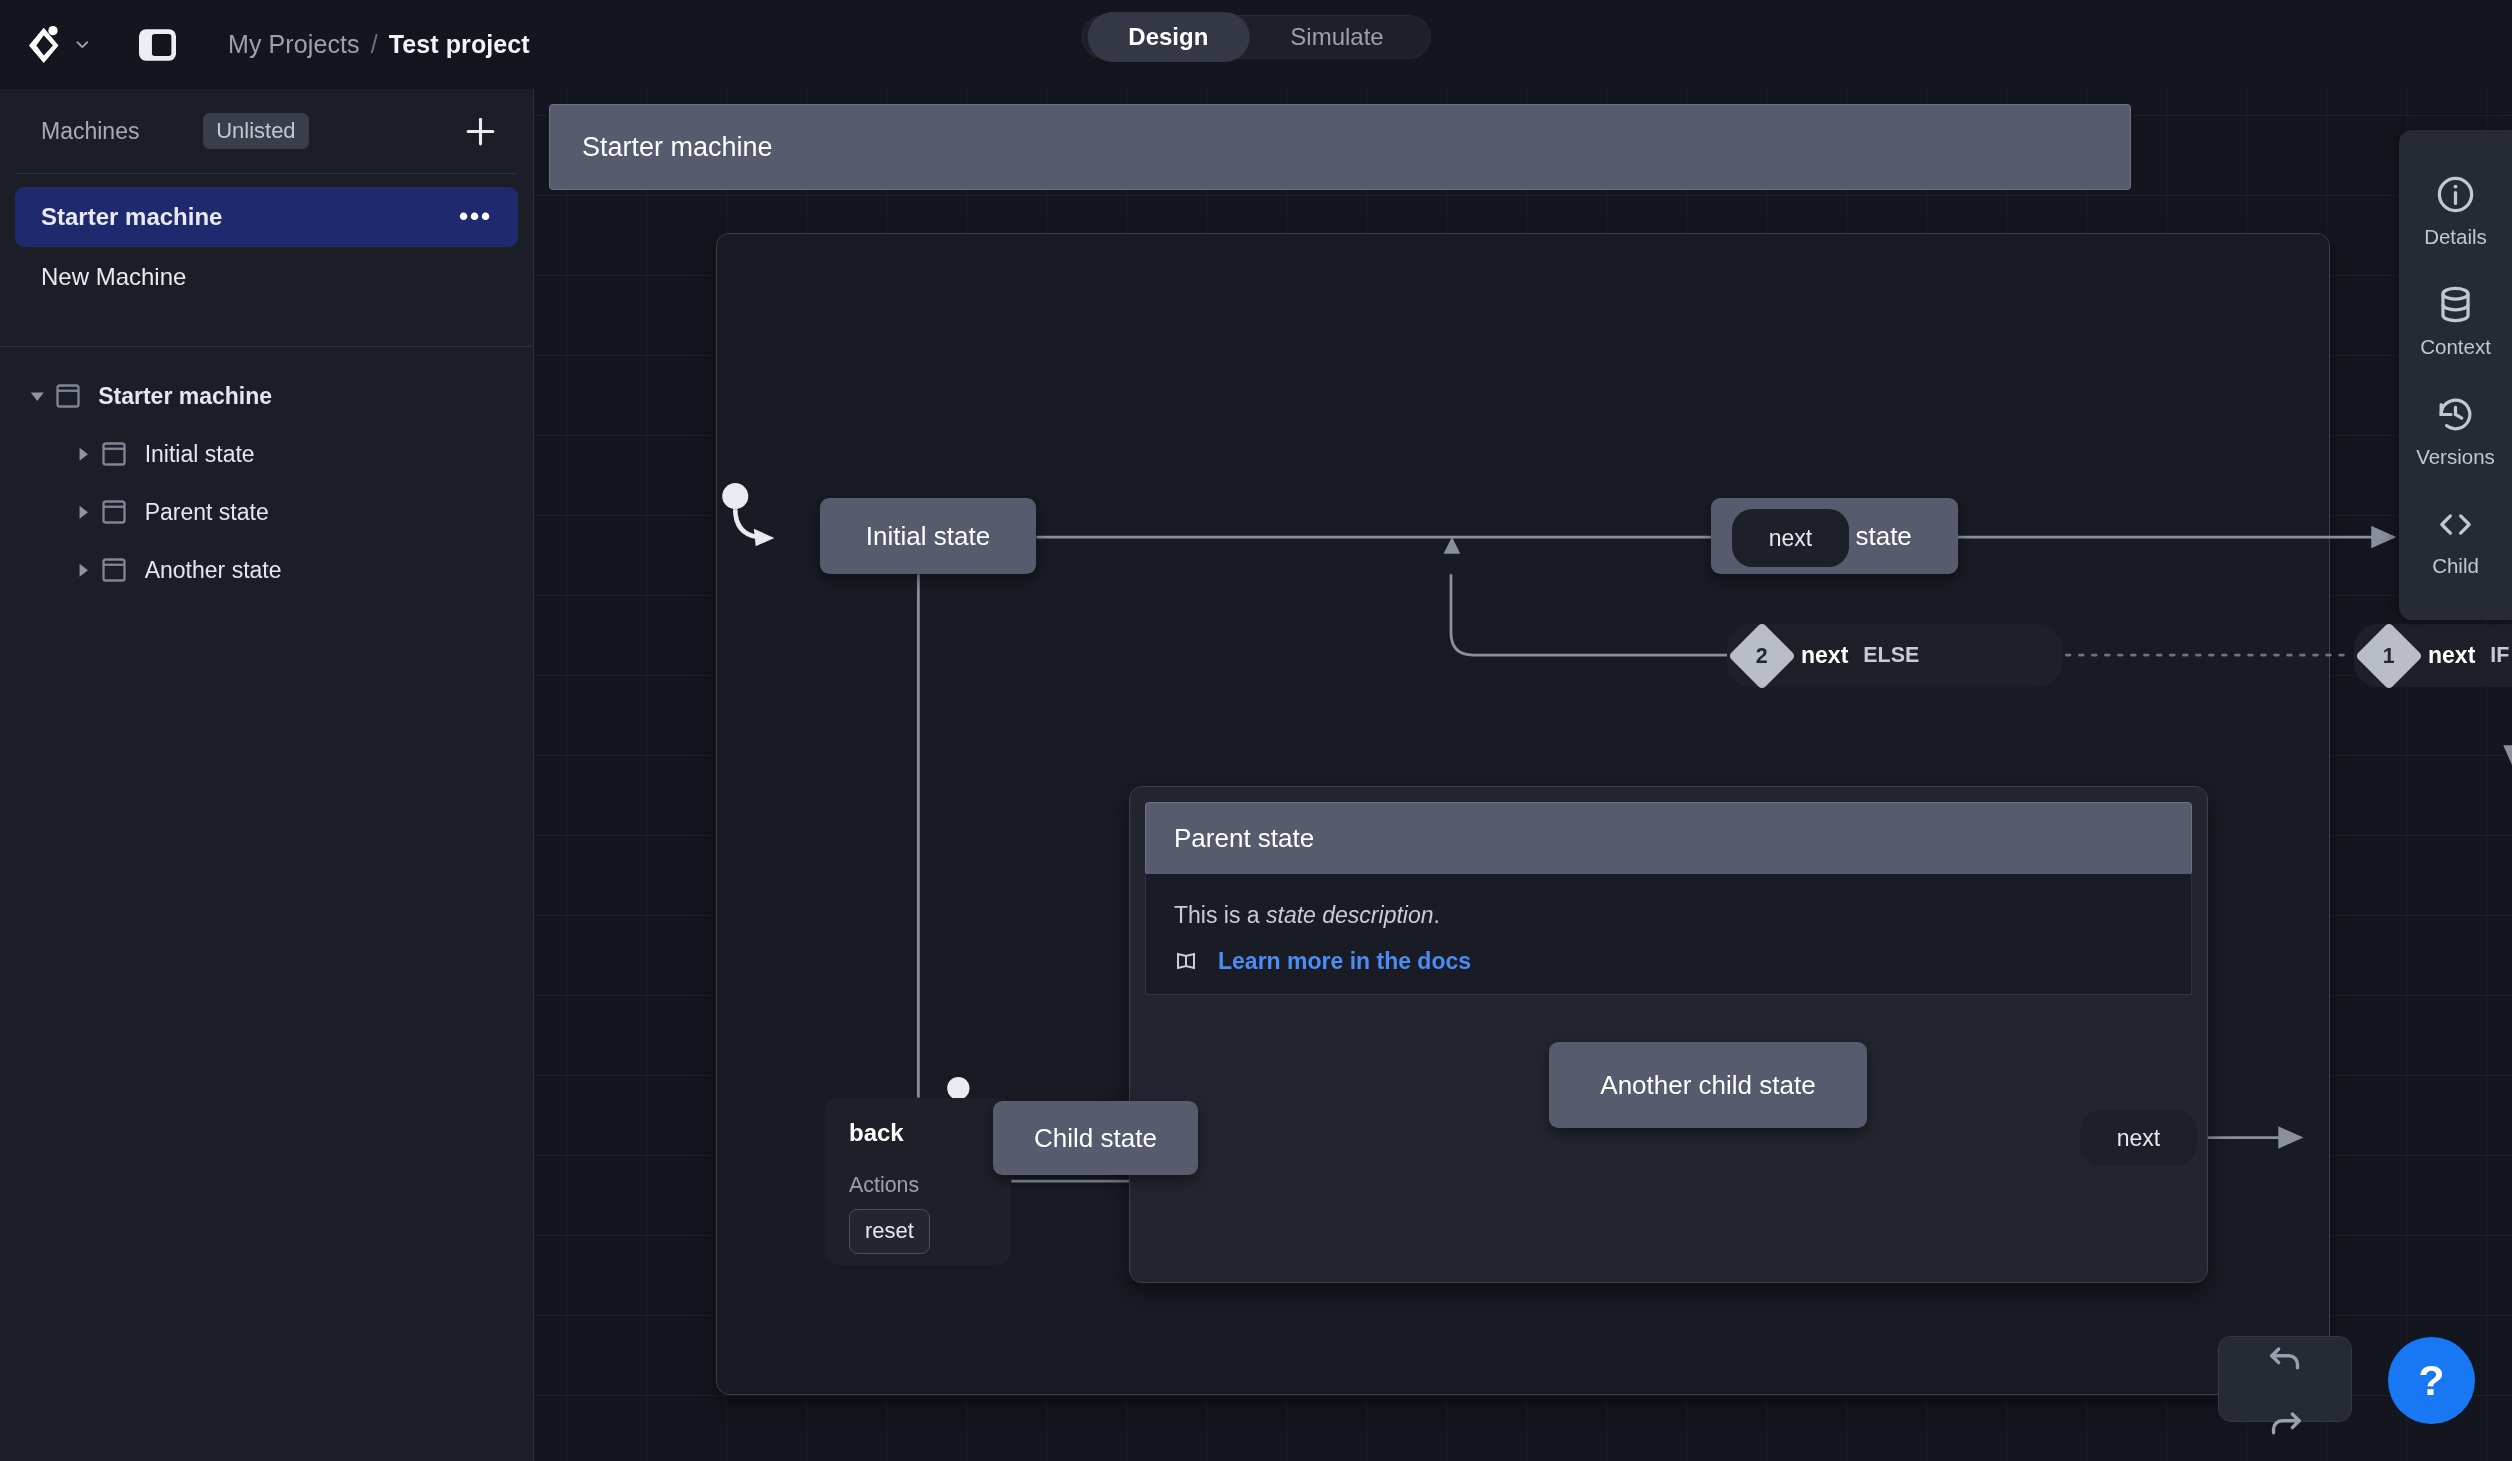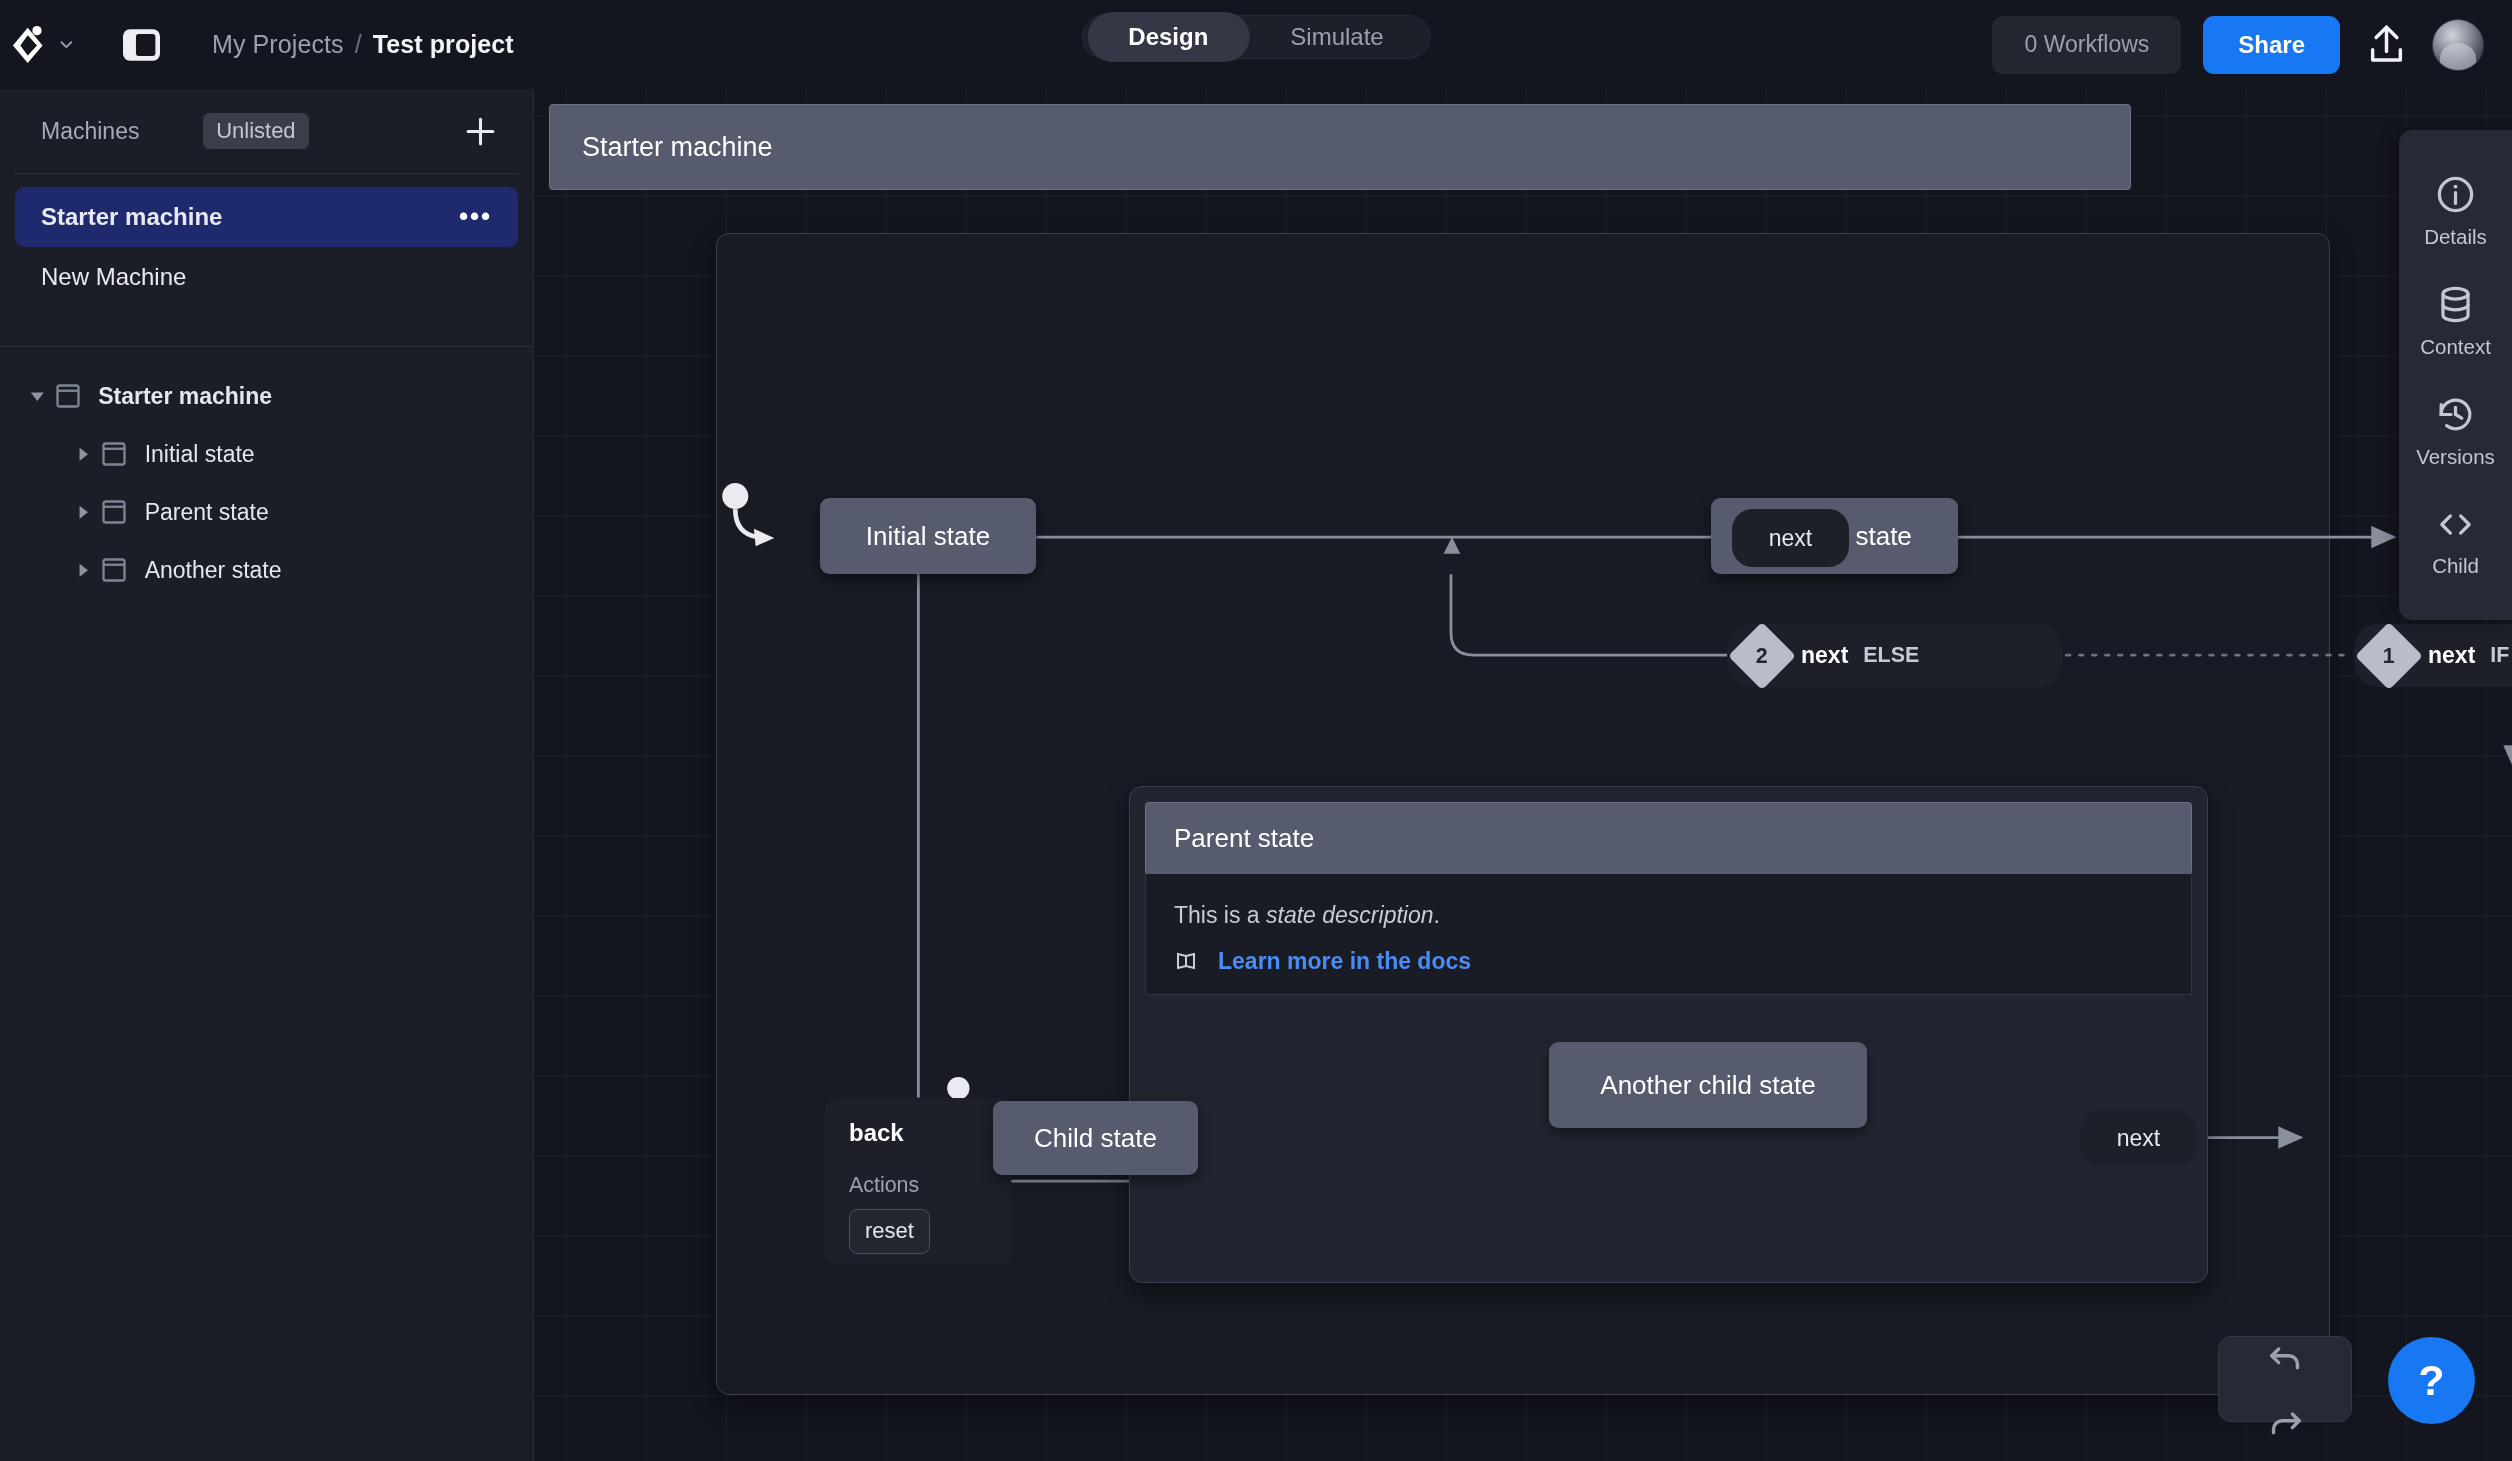--- a/index.html
+++ b/index.html
@@ -10,21 +10,21 @@
     overflow: hidden;
   }
 
   
   .topbar {
     position: absolute; left: 0; top: 0; width: 2512px; height: 89px;
     background: #14161f;
     display: flex; align-items: center;
     z-index: 40;
   }
-  .tb-left { display: flex; align-items: center; padding-left: 12px; gap: 8px; }
+  .tb-left { display: flex; align-items: center; padding-left: 28px; gap: 8px; }
   .logo-wrap { display: flex; align-items: center; gap: 9.3px; cursor: pointer; }
   .logo { width: 37px; height: 41px; display: block; }
   .chev-down { width: 16.7px; height: 16.7px; }
   .panel-toggle {
     margin-left: 37px; width: 43px; height: 43px;
     display: flex; align-items: center; justify-content: center; cursor: pointer;
   }
   .breadcrumb {
     margin-left: 41px; display: flex; align-items: center; gap: 11px;
     font-size: 25px; letter-spacing: 0.1px;
@@ -268,32 +268,20 @@
       <span class="bc-sep">/</span>
       <span class="bc-current">Test project</span>
     </div>
   </div>
 
   <div class="seg">
     <div class="seg-item active">Design</div>
     <div class="seg-item">Simulate</div>
   </div>
 
-  <div class="tb-right">
-    <div class="workflows-btn">0 Workflows</div>
-    <div class="share-btn">Share</div>
-    <div class="upload-btn">
-      <svg width="43" height="45" viewBox="0 0 24 26" fill="none" stroke="#f0f2f6" stroke-width="2" stroke-linecap="round" stroke-linejoin="round">
-        <path d="M12 17 L12 3"></path>
-        <polyline points="6,9 12,3 18,9"></polyline>
-        <path d="M4 16 L4 22 L20 22 L20 16"></path>
-      </svg>
-    </div>
-    <div class="avatar"></div>
-  </div>
 </div>
 
 <div class="sidebar">
   <div class="sb-head">
     <span class="sb-head-title">Machines</span>
     <span class="sb-badge">Unlisted</span>
     <span class="sb-plus">
       <svg width="37" height="37" viewBox="0 0 24 24" stroke="#e9ebf0" stroke-width="2" stroke-linecap="round">
         <line x1="12" y1="4" x2="12" y2="20"></line>
           <line x1="4" y1="12" x2="20" y2="12"></line>

